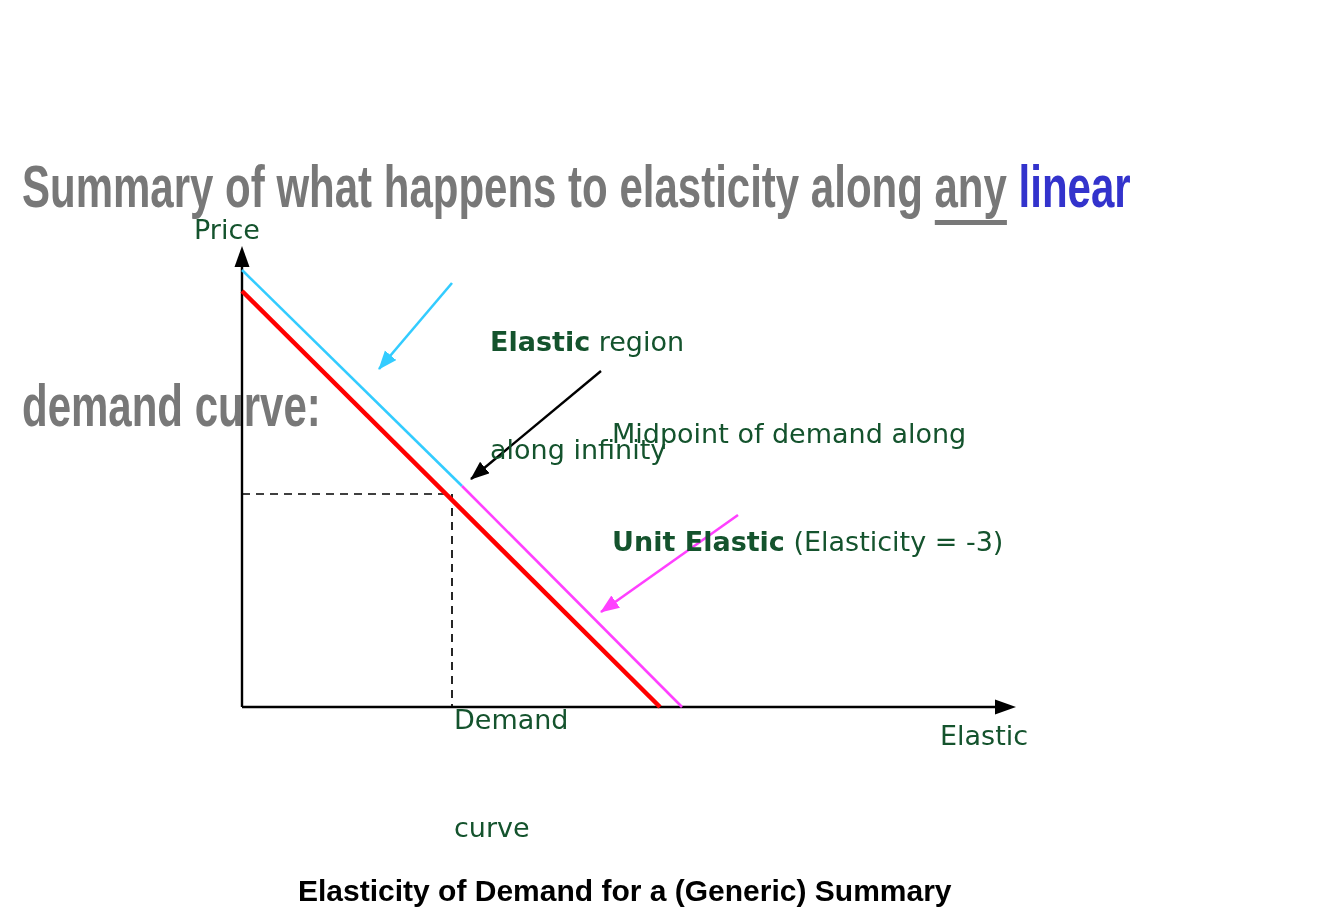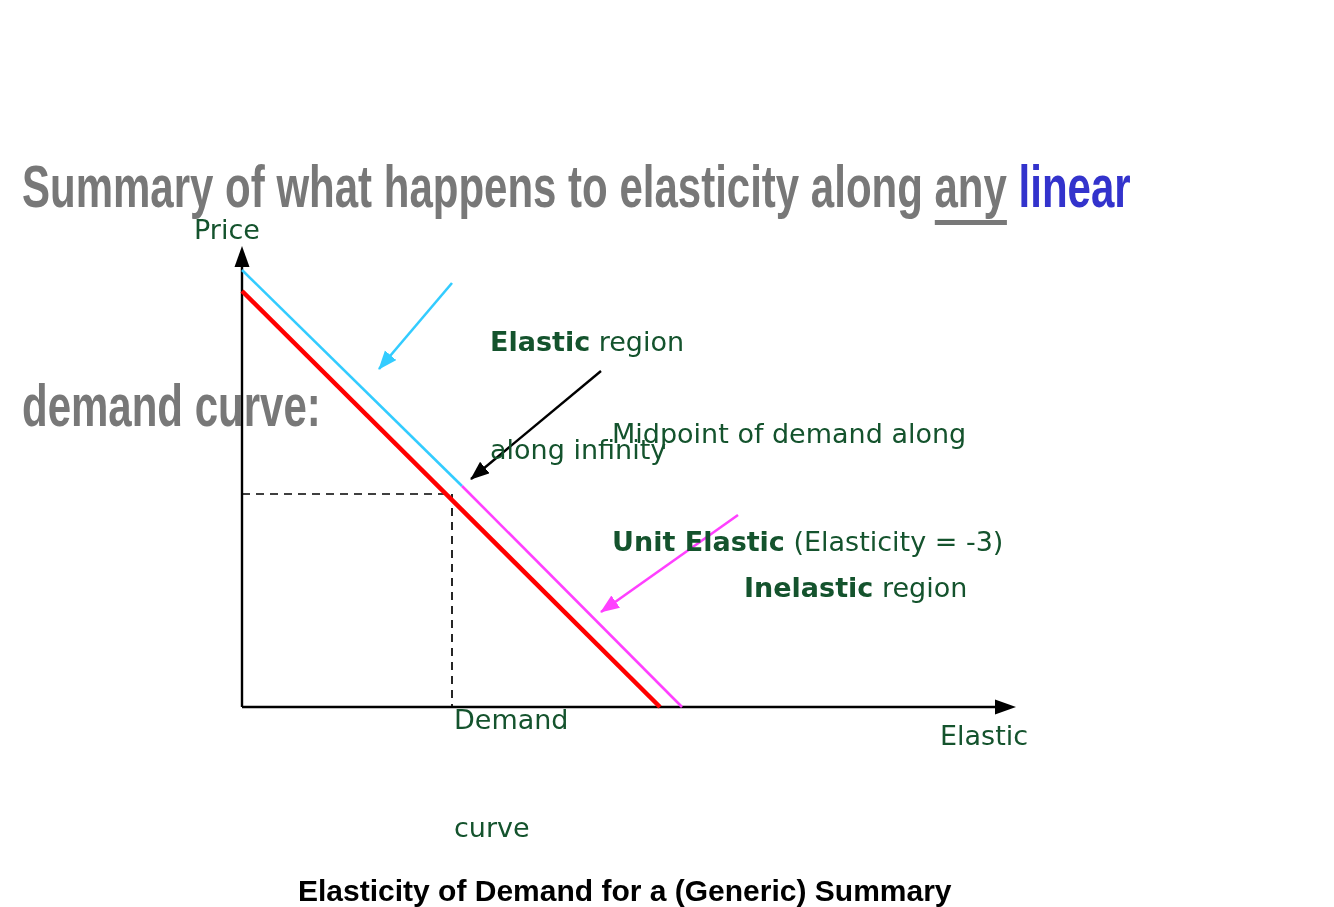--- a/index.html
+++ b/index.html
@@ -105,21 +105,20 @@
     <div><span class="b">Elastic</span><span> region</span></div>
     <div>along infinity</div>
   </div>
 
   <div class="dlabel" style="left:612px; top:344px;">
     <div>Midpoint of demand along</div>
     <div><span class="b">Unit Elastic</span><span> (Elasticity = -3)</span></div>
   </div>
 
   <div class="dlabel" style="left:744px; top:498px;">
-    <div><span class="b">Inelastic</span><span> region</span></div>
   </div>
 
   <div class="dlabel" style="left:454px; top:630px;">
     <div>Demand</div>
     <div>curve</div>
   </div>
 
   <div class="caption">
     <div>Elasticity of Demand for a (Generic) Summary</div>
     

